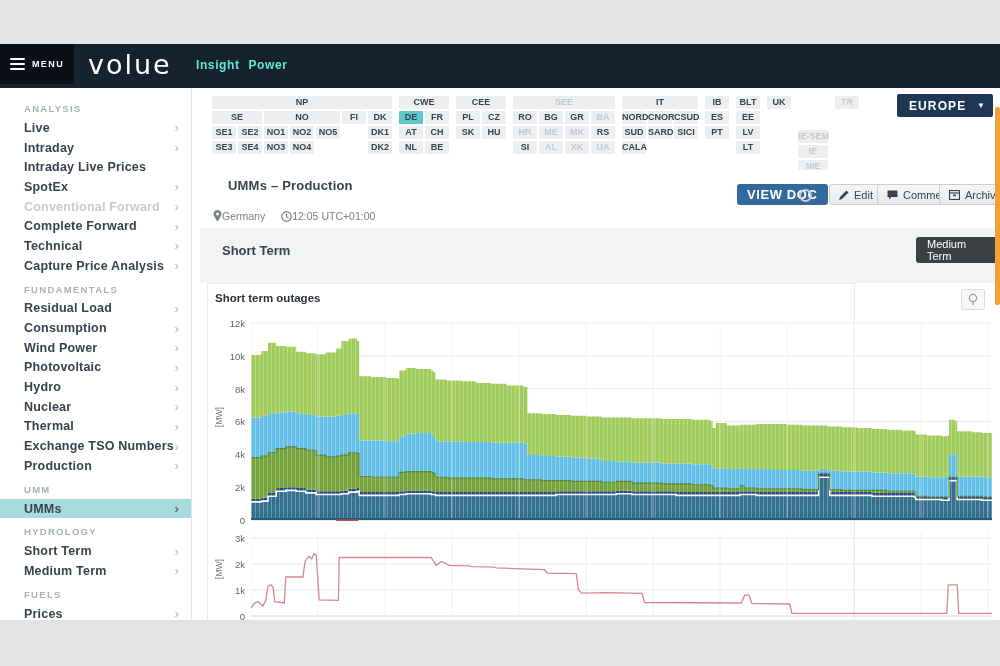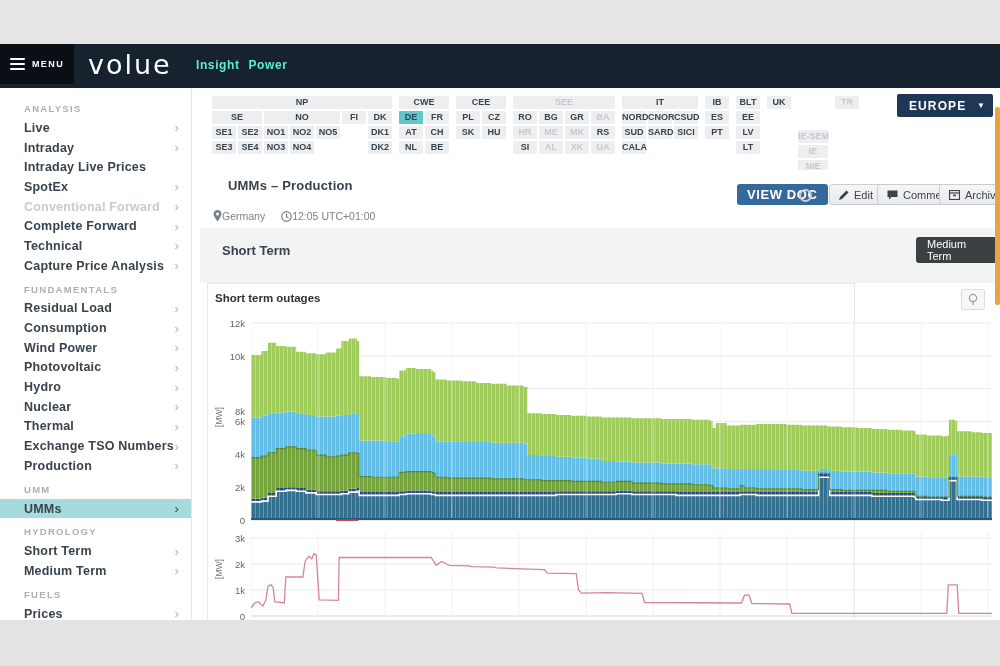--- a/index.html
+++ b/index.html
@@ -394,21 +394,21 @@
             <line x1="536.0394" y1="4" x2="536.0394" y2="87" stroke="#F0F0F0" stroke-width="1"></line>
             <line x1="603.0258" y1="4" x2="603.0258" y2="87" stroke="#F0F0F0" stroke-width="1"></line>
             <line x1="670.0863" y1="4" x2="670.0863" y2="87" stroke="#F0F0F0" stroke-width="1"></line>
             <line x1="737.0727" y1="4" x2="737.0727" y2="87" stroke="#F0F0F0" stroke-width="1"></line>
             <path d="M0.0 79.2L3.7 74.0L7.4 72.7L11.9 77.1L14.8 71.4L17.0 57.1L20.0 55.8L22.2 58.4L23.7 72.7L33.3 74.0L34.8 48.0L51.9 48.0L54.1 32.4L57.8 27.2L60.8 29.8L63.0 24.6L65.2 25.9L68.2 70.9L87.4 71.4L88.2 28.5L180.1 28.5L185.3 36.3L190.4 32.4L195.6 35.0L198.6 36.3L218.6 36.8L220.8 37.6L243.0 38.1L245.3 38.9L293.4 40.7L296.4 44.1L325.3 44.6L327.5 61.0L330.5 64.1L355.7 63.6L391.2 64.4L393.5 73.5L490.5 74.0L493.5 66.2L498.0 66.2L500.9 74.5L538.7 75.0L540.9 84.4L695.8 84.4L697.3 55.8L706.2 55.8L707.7 84.4L741.0 84.4" fill="none" stroke="#D68691" stroke-width="1.3"></path>
           </svg></div>
     <div class="ytick" style="top: 231px;">0</div>
         <div class="ytick" style="top: 198.16px;">2k</div>
         <div class="ytick" style="top: 165.32px;">4k</div>
         <div class="ytick" style="top: 132.48px;">6k</div>
-        <div class="ytick" style="top: 99.64px; margin-top: 22px;">8k</div>
+        <div class="ytick" style="top: 99.64px;">8k</div>
         <div class="ytick" style="top: 66.8px;">10k</div>
         <div class="ytick" style="top: 33.96px;">12k</div>
         <div class="ytick" style="top: 327px;">0</div>
         <div class="ytick" style="top: 301px;">1k</div>
         <div class="ytick" style="top: 275px;">2k</div>
         <div class="ytick" style="top: 249px;">3k</div>
       </div>
   </main>
 
   <div class="orange"></div>

